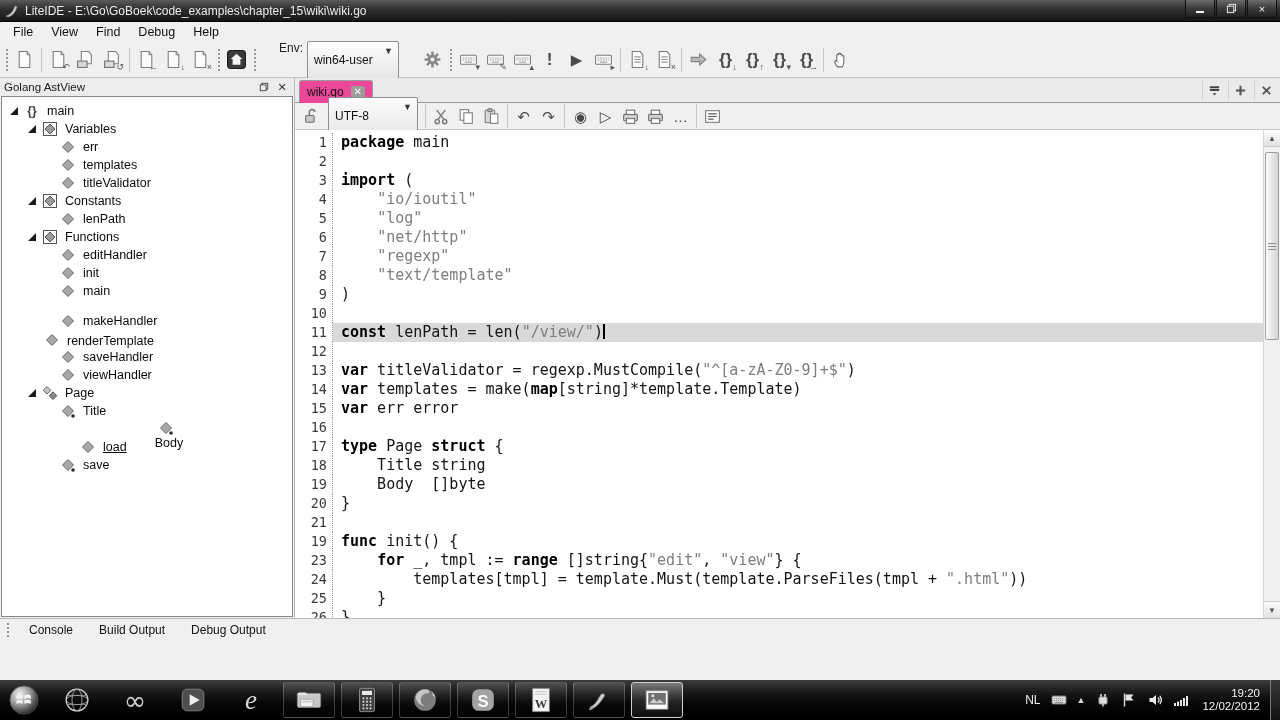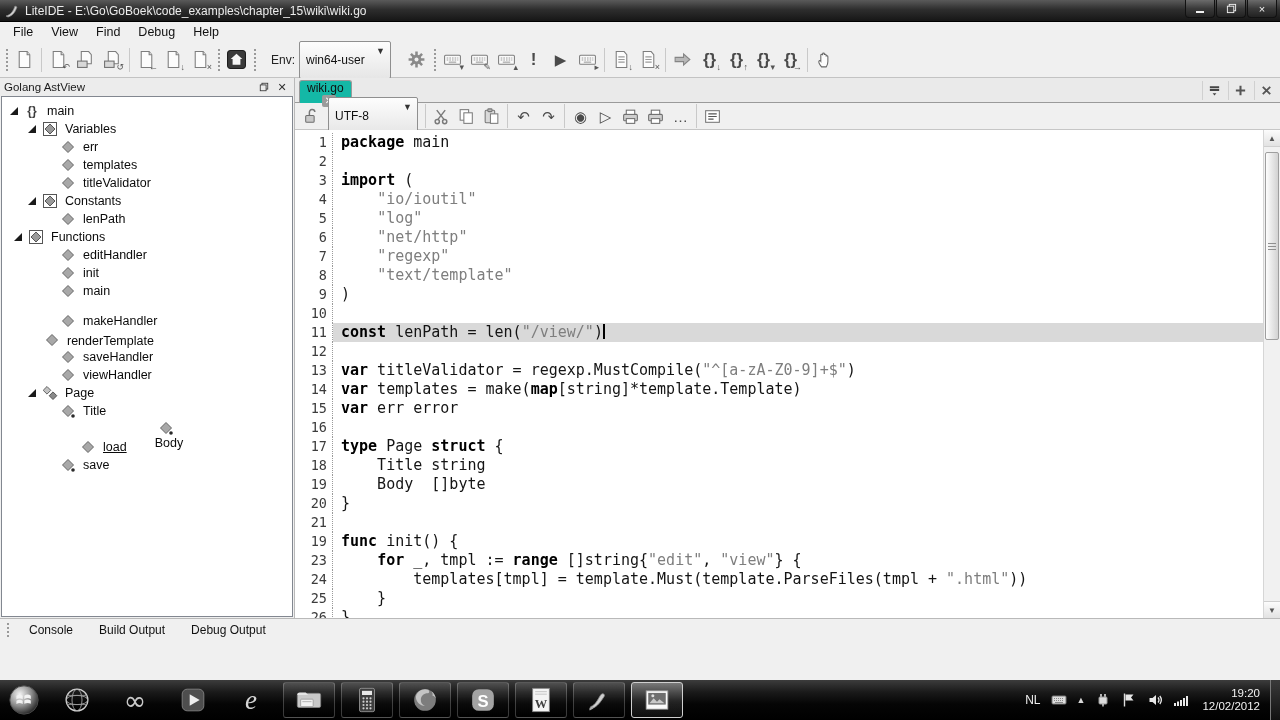--- a/index.html
+++ b/index.html
@@ -28,21 +28,21 @@
   .tbbtn { width:27px; height:27px; display:flex; align-items:center; justify-content:center;
     position:relative; border:1px solid transparent; border-radius:2px; }
   .tbbtn svg.ic { width:19px; height:19px; }
   .tbbtn .glyph { font-size:15px; color:#4a4a4a; line-height:1; }
   .tbbtn .bold { font-weight:bold; font-size:17px; }
   .ovl { position:absolute; right:1px; bottom:0; font-size:9px; color:#555; line-height:1; }
   .tsep { width:1px; height:24px; background:#c9c9c9; margin:0 3px; }
   .thandle { width:5px; height:26px; margin:0 2px;
     background-image:radial-gradient(circle, #9a9a9a 1px, transparent 1.2px);
     background-size:4px 4px; background-position:1px 1px; }
-  .envwrap { display:flex; align-items:center; margin:0 12px; }
+  .envwrap { display:flex; align-items:flex-start; margin:0 20px; }
   .envlabel { font-size:12px; color:#222; margin-right:4px; }
   .combo { width:92px; height:38px; background:linear-gradient(#fdfdfd,#e6e6e6);
     border:1px solid #8f8f8f; border-radius:2px; display:flex; align-items:center;
     font-size:12px; color:#111; padding-left:6px; position:relative; }
   .combo .arr { position:absolute; right:5px; top:4px; font-size:9px; color:#333; }
 
   
   .main { position:absolute; top:78px; left:0; right:0; bottom:62px; display:flex; background:#f0f0f0; }
 
   
@@ -58,23 +58,23 @@
   .exp { width:0; height:0; border-top:4px solid transparent; border-left:4px solid transparent;
     border-bottom:4px solid #1a1a1a; border-right:4px solid #1a1a1a; margin-right:6px; flex:0 0 auto; }
   .expspace { width:14px; flex:0 0 auto; }
   .tic { width:16px; height:16px; margin-right:7px; flex:0 0 auto; }
   .pkgic { font-weight:bold; font-size:12px; color:#3c3c3c; width:16px; margin-right:7px; text-align:center; }
 
   
   .edcol { flex:1; display:flex; flex-direction:column; min-width:0; background:#f0f0f0; }
   .tabbar { height:25px; display:flex; align-items:flex-end; position:relative;
     border-bottom:1px solid #9a9a9a; background:#eaeaea; }
-  .tab { height:23px; background:#14b8a6; border:1px solid #9a9a9a; border-bottom:none;
+  .tab { height:23px; background:#ec4899; border:1px solid #9a9a9a; border-bottom:none;
     border-radius:3px 3px 0 0; display:flex; align-items:center; padding:0 7px; margin-left:4px;
-    font-size:12px; color:#111; position:relative; top:1px;flex-direction:column; }
+    font-size:12px; color:#111; position:relative; top:1px; }
   .tabclose { width:14px; height:13px; background:#9c9c9c; border-radius:2px; color:#fff;
     font-size:10px; line-height:12px; text-align:center; margin-left:7px; }
   .tabbar-right { position:absolute; right:2px; top:3px; display:flex; align-items:center; }
   .trbtn { width:24px; height:19px; display:flex; align-items:center; justify-content:center;
     color:#444; font-size:13px; margin-left:2px; border-left:1px solid #d0d0d0; }
 
   .edtb { height:27px; background:#f0f0f0; border-bottom:1px solid #c6c6c6; display:flex;
     align-items:center; padding:0 4px; }
   .edtb .tbbtn { width:25px; height:23px; }
 
@@ -383,21 +383,21 @@
               </svg></span>
             <span>Constants</span>
           </div>
           <div class="trow" style="padding-left: 44px;">
             <span class="expspace"></span>
             <span style="width: 16px; height: 16px; margin-right: 7px; flex: 0 0 auto;"><svg class="tic" viewBox="0 0 16 16">
                 <path d="M8 2.5 13.5 8 8 13.5 2.5 8z" fill="#a8a8a8" stroke="#666"></path>
               </svg></span>
             <span>lenPath</span>
           </div>
-          <div class="trow" style="padding-left: 12px;">
+          <div class="trow" style="padding-left: 26px;">
             <span class="exp"></span>
             <span style="width: 16px; height: 16px; margin-right: 7px; flex: 0 0 auto;"><svg class="tic" viewBox="0 0 16 16">
                 <rect x="1.5" y="1.5" width="13" height="13" fill="#fff" stroke="#555"></rect>
                 <path d="M8 3 13 8 8 13 3 8z" fill="#9a9a9a" stroke="#555"></path>
               </svg></span>
             <span>Functions</span>
           </div>
           <div class="trow" style="padding-left: 44px;">
             <span class="expspace"></span>
             <span style="width: 16px; height: 16px; margin-right: 7px; flex: 0 0 auto;"><svg class="tic" viewBox="0 0 16 16">

